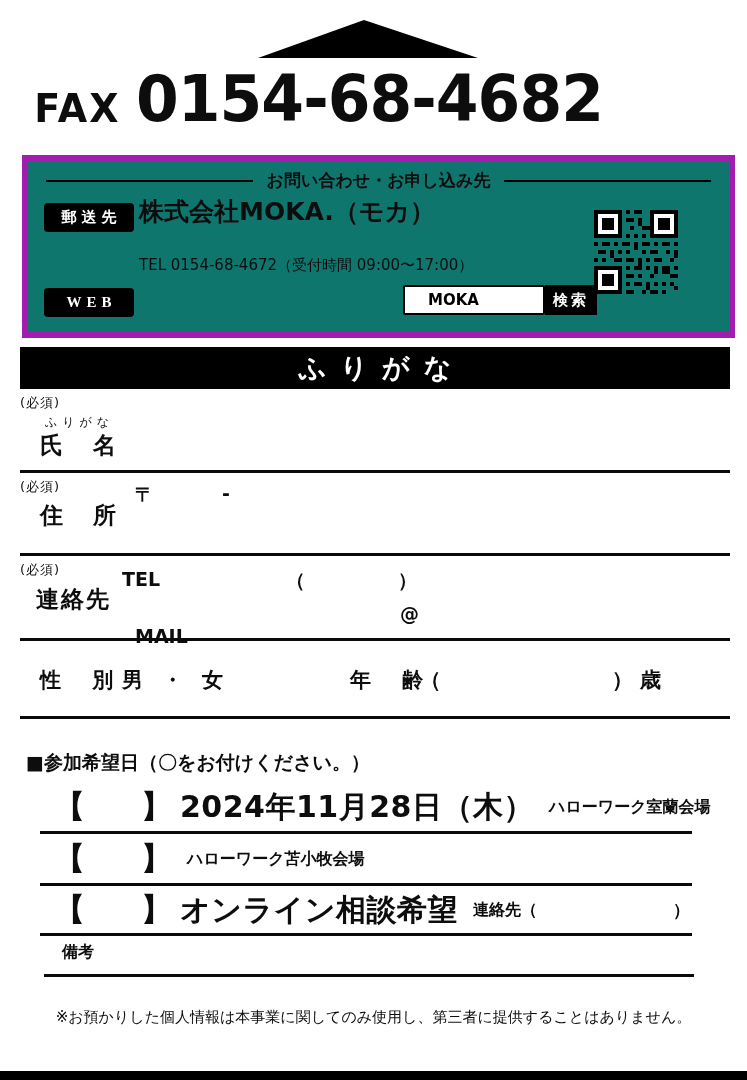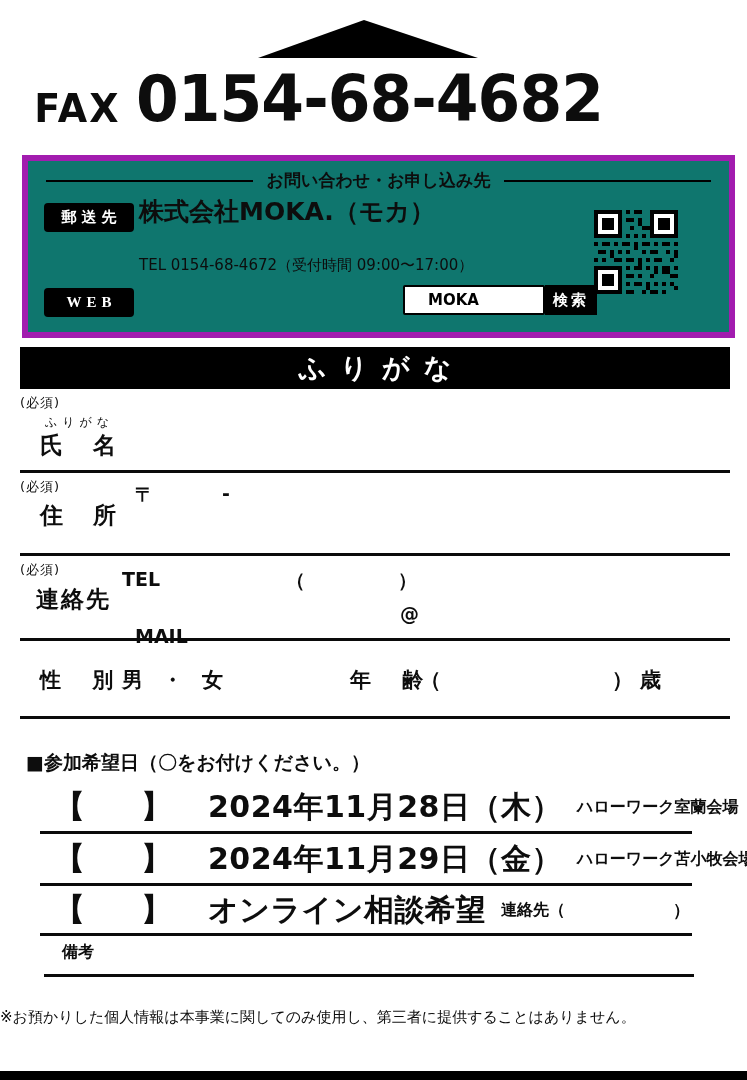--- a/index.html
+++ b/index.html
@@ -47,26 +47,26 @@
   .furigana{position:absolute;font-size:12px;letter-spacing:5px;}
   .glabel{position:absolute;font-size:21px;font-weight:600;letter-spacing:12px;white-space:nowrap;}
   .gitem{position:absolute;font-size:21px;font-weight:600;white-space:nowrap;}
 
   
   .sched-heading{position:absolute;left:26px;top:750px;font-size:19px;font-weight:bold;white-space:nowrap;}
   .opt-row{position:absolute;left:40px;width:652px;display:flex;align-items:center;border-bottom:3px solid #0a0a0a;white-space:nowrap;}
   .opt-bracket{font-size:31px;font-weight:bold;}
   .opt-bracket.open{margin-left:14px;}
   .opt-bracket.close{margin-left:56px;}
-  .opt-date{font-size:30px;font-weight:bold;margin-left:36px;letter-spacing:0.5px;}
+  .opt-date{font-size:30px;font-weight:bold;margin-left:8px;letter-spacing:0.5px;}
   .opt-venue{font-size:16px;font-weight:bold;margin-left:15px;text-align:right;}
   .opt-close-paren{font-size:17px;font-weight:bold;margin-left:auto;margin-right:2px;}
   .remarks{position:absolute;left:62px;top:942px;font-size:16px;font-weight:600;}
 
-  .privacy{position:absolute;left:0;top:1008px;width:747px;font-size:15px;white-space:nowrap;}
+  .privacy{position:absolute;left:0;top:1008px;width:747px;text-align:center;font-size:15px;white-space:nowrap;}
   .bottom-bar{position:absolute;left:0;top:1071px;width:747px;height:9px;background:#000;}
 </style>
 </head>
 <body>
 
 <div class="page">
 
   <div class="roof">
     <svg width="220" height="38" viewBox="0 0 220 38">
         <polygon points="106,0 220,38 0,38" fill="#000"></polygon>
@@ -208,21 +208,20 @@
   <div class="opt-row" style="top:783px;height:48px">
     <span class="opt-bracket open">【</span>
     <span class="opt-bracket close">】</span>
     <span class="opt-date">2024年11月28日（木）</span>
     <span class="opt-venue">ハローワーク室蘭会場</span>
   </div>
 
   <div class="opt-row" style="top:835px;height:48px">
     <span class="opt-bracket open">【</span>
     <span class="opt-bracket close">】</span>
-    <span class="opt-date">2024年11月29日（金）</span>
     <span class="opt-venue">ハローワーク苫小牧会場</span>
   </div>
 
   <div class="opt-row" style="top:887px;height:46px">
     <span class="opt-bracket open">【</span>
     <span class="opt-bracket close">】</span>
     <span class="opt-date">オンライン相談希望</span>
     <span class="opt-venue">連絡先（</span>
     <span class="opt-close-paren">）</span>
   </div>

